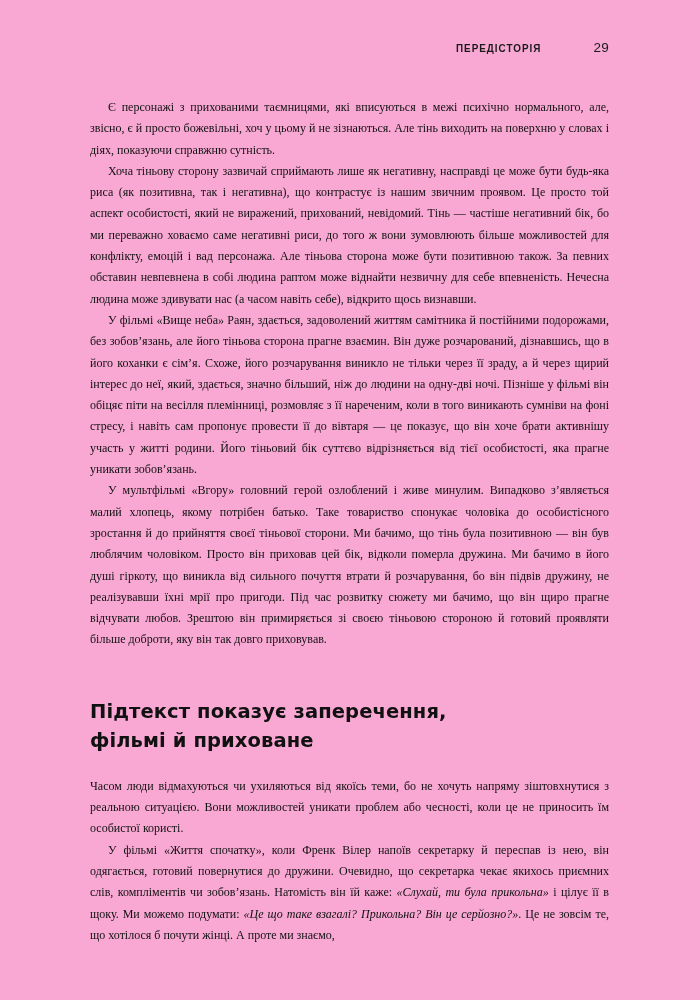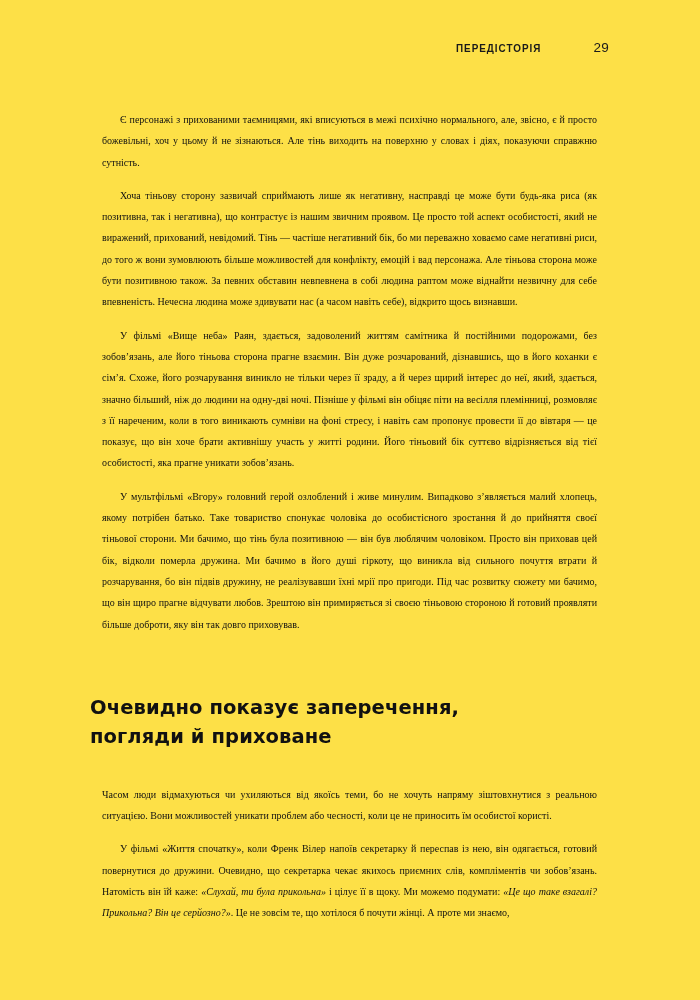--- a/index.html
+++ b/index.html
@@ -5,21 +5,21 @@
 <style>
   html, body {
     margin: 0;
     padding: 0;
     background: #ffffff;
   }
   .page {
     position: relative;
     width: 700px;
     height: 1000px;
-    background: #fde047;
+    background: #f9a8d4;
     overflow: hidden;
     box-sizing: border-box;
   }
 
   
   .running-head {
     position: absolute;
     left: 90px;
     right: 91px;
     top: 40px;
@@ -50,23 +50,23 @@
 
   
   .text-column {
     position: absolute;
     left: 90px;
     top: 97px;
     width: 519px;
   }
 
   p.body-par {
-    margin: 12px;
+    margin: 0;
     font-family: "Liberation Serif", "DejaVu Serif", serif;
-    font-size: 10px;
+    font-size: 12px;
     line-height: 21.3px;
     color: #111111;
     text-align: justify;
     text-justify: inter-word;
     hyphens: manual;
     text-indent: 18px;
     -webkit-font-smoothing: antialiased;
   }
   p.body-par.no-indent {
     text-indent: 0;
@@ -109,22 +109,22 @@
     <p class="body-par last-line-left">Є персонажі з прихованими таємницями, які вписуються в межі психічно нормального, але, звісно, є й просто божевільні, хоч у цьому й не зізнаються. Але тінь виходить на поверхню у словах і діях, показуючи справжню сутність.</p>
 
     <p class="body-par last-line-left">Хоча тіньову сторону зазвичай сприймають лише як негативну, насправді це може бути будь-яка риса (як позитивна, так і негативна), що контрастує із нашим звичним проявом. Це просто той аспект особистості, який не виражений, прихований, невідомий. Тінь — частіше негативний бік, бо ми переважно ховаємо саме негативні риси, до того ж вони зумовлюють більше можливостей для конфлікту, емоцій і вад персонажа. Але тіньова сторона може бути позитивною також. За певних обставин невпевнена в собі людина раптом може віднайти незвичну для себе впевненість. Нечесна людина може здивувати нас (а часом навіть себе), відкрито щось визнавши.</p>
 
     <p class="body-par last-line-left">У фільмі «Вище неба» Раян, здається, задоволений життям самітника й постійними подорожами, без зобов’язань, але його тіньова сторона прагне взаємин. Він дуже розчарований, дізнавшись, що в його коханки є сім’я. Схоже, його розчарування виникло не тільки через її зраду, а й через щирий інтерес до неї, який, здається, значно більший, ніж до людини на одну-дві ночі. Пізніше у фільмі він обіцяє піти на весілля племінниці, розмовляє з її нареченим, коли в того виникають сумніви на фоні стресу, і навіть сам пропонує провести її до вівтаря — це показує, що він хоче брати активнішу участь у житті родини. Його тіньовий бік суттєво відрізняється від тієї особистості, яка прагне уникати зобов’язань.</p>
 
     <p class="body-par last-line-left">У мультфільмі «Вгору» головний герой озлоблений і живе минулим. Випадково з’являється малий хлопець, якому потрібен батько. Таке товариство спонукає чоловіка до особистісного зростання й до прийняття своєї тіньової сторони. Ми бачимо, що тінь була позитивною — він був люблячим чоловіком. Просто він приховав цей бік, відколи померла дружина. Ми бачимо в його душі гіркоту, що виникла від сильного почуття втрати й розчарування, бо він підвів дружину, не реалізувавши їхні мрії про пригоди. Під час розвитку сюжету ми бачимо, що він щиро прагне відчувати любов. Зрештою він примиряється зі своєю тіньовою стороною й готовий проявляти більше доброти, яку він так довго приховував.</p>
 
     <div class="heading-block">
       <h2 class="section-heading">
-        <span>Очевидно показує заперечення,</span><br>
-        <span>погляди й приховане</span>
+        <span>Підтекст показує заперечення,</span><br>
+        <span>фільмі й приховане</span>
       </h2>
     </div>
 
     <p class="body-par no-indent last-line-left">Часом люди відмахуються чи ухиляються від якоїсь теми, бо не хочуть напряму зіштовхнутися з реальною ситуацією. Вони можливостей уникати проблем або чесності, коли це не приносить їм особистої користі.</p>
 
     <p class="body-par"><span>У фільмі «Життя спочатку», коли Френк Вілер напоїв секретарку й переспав із нею, він одягається, готовий повернутися до дружини. Очевидно, що секретарка чекає якихось приємних слів, компліментів чи зобов’язань. Натомість він їй каже: </span><em class="q">«Слухай, ти була прикольна»</em><span> і цілує її в щоку. Ми можемо подумати: </span><em class="q">«Це що таке взагалі? Прикольна? Він це серйозно?»</em><span>. Це не зовсім те, що хотілося б почути жінці. А проте ми знаємо,</span></p>
 
   </div>
 </div>
 

